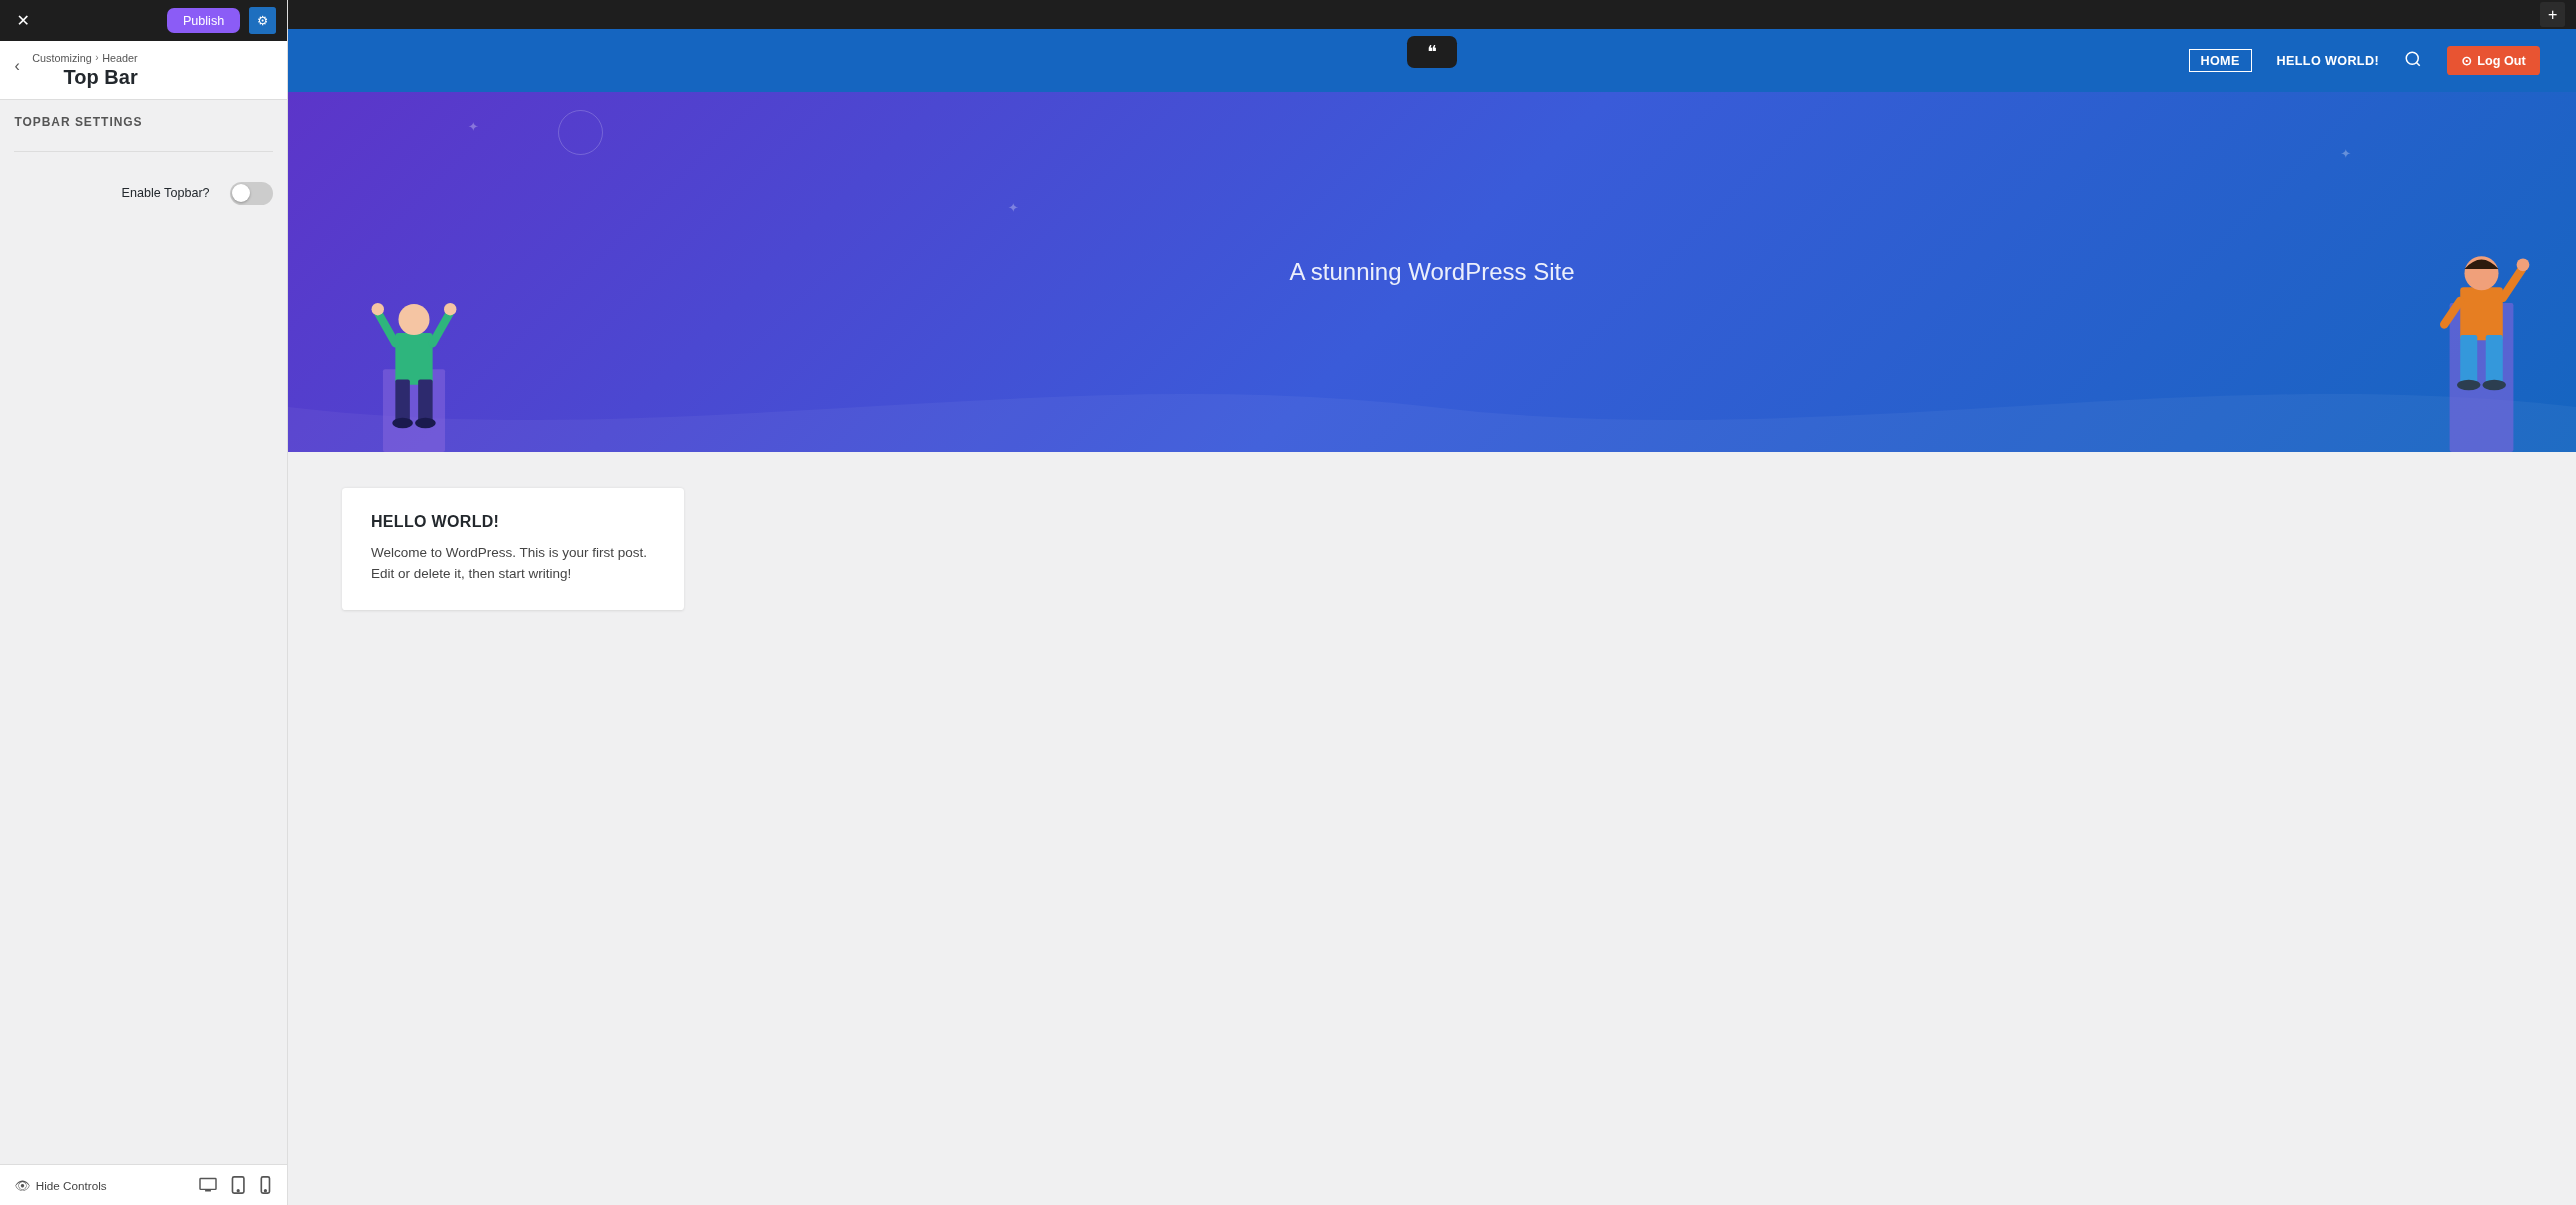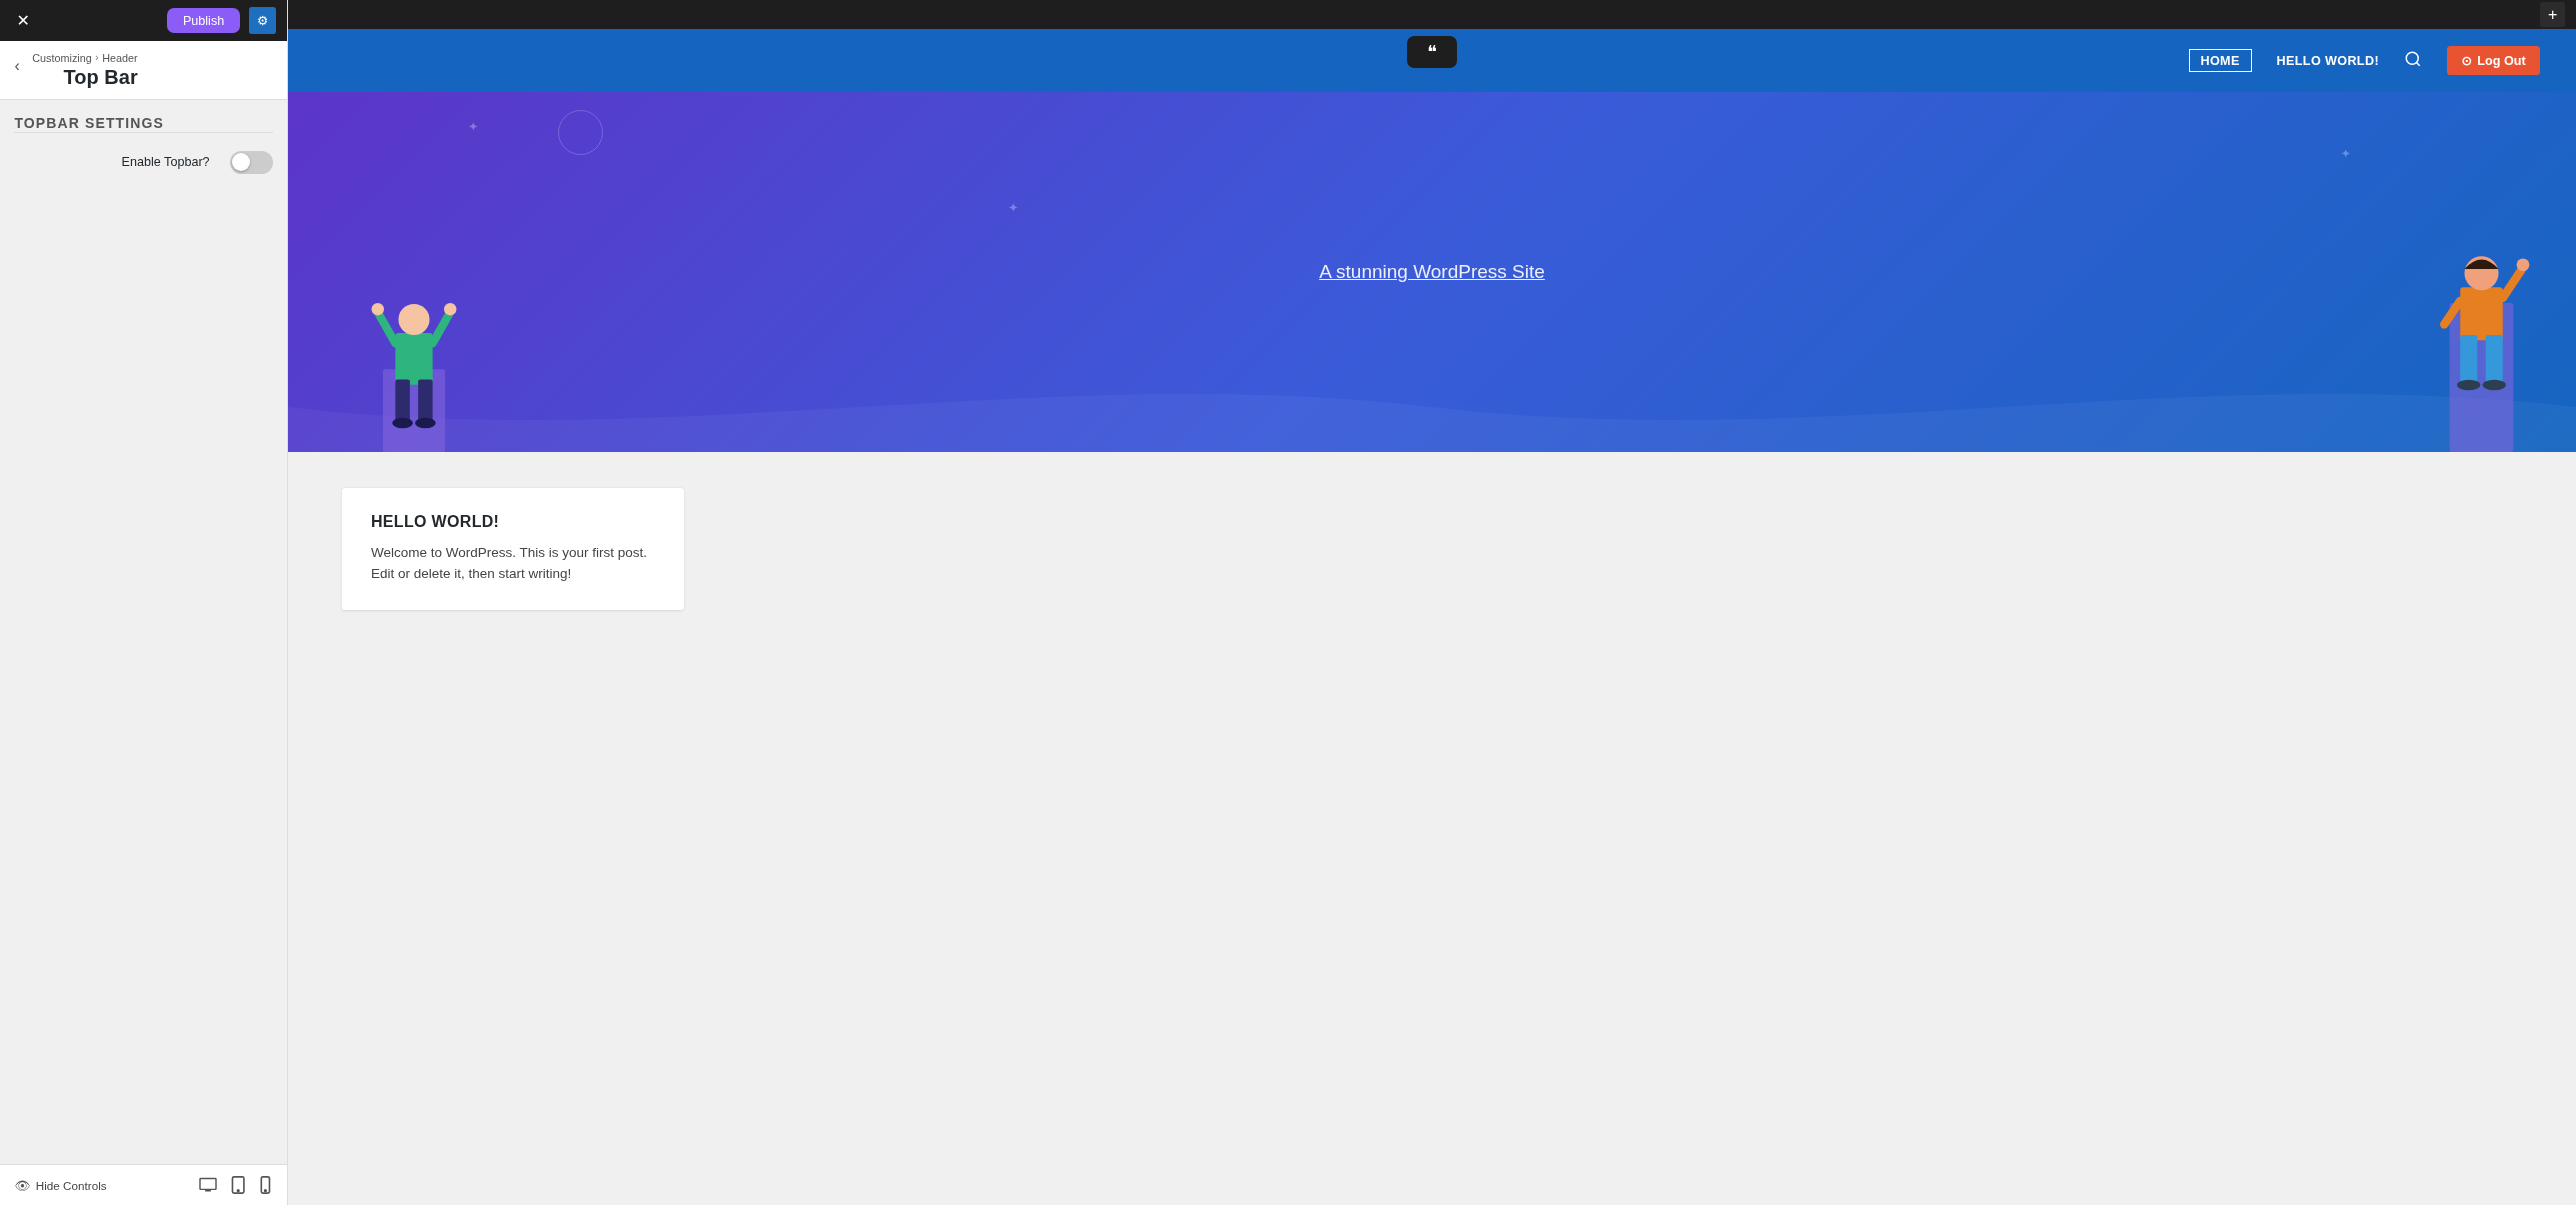--- a/index.html
+++ b/index.html
@@ -112,28 +112,28 @@
       color: #23282d;
       margin-top: 1.8px;
     }
 
     
     .panel-section {
       padding: 14.4px 14.4px 0;
     }
 
     .section-label {
-      font-size: 14px;
+      font-size: 12px;
       font-weight: 600;
       letter-spacing: 0.08em;
       color: #555;
       text-transform: uppercase;
-      padding-bottom: 1px;
+      padding-bottom: 22px;
       border-bottom: 0.9px solid #ddd;
-      margin-bottom: 0;
+      margin-bottom: 12px;
     }
 
     .setting-row {
       display: flex;
       align-items: center;
       justify-content: flex-end;
       padding: 18px 14.4px;
       background: #f0f0f1;
       gap: 20px;
     }
@@ -347,24 +347,23 @@
 
     .hero-title {
       font-size: 65px;
       font-weight: 800;
       color: #fff;
       margin-bottom: 10.8px;
       z-index: 2;
     }
 
     .hero-subtitle {
-      font-size: 19px;
+      font-size: 24px;
       color: rgba(255,255,255,0.9);
       z-index: 2;
-      text-decoration: underline;
     }
 
     
     .hero-wave {
       position: absolute;
       bottom: 0;
       left: 0;
       width: 100%;
       height: 90px;
       opacity: 0.3;

